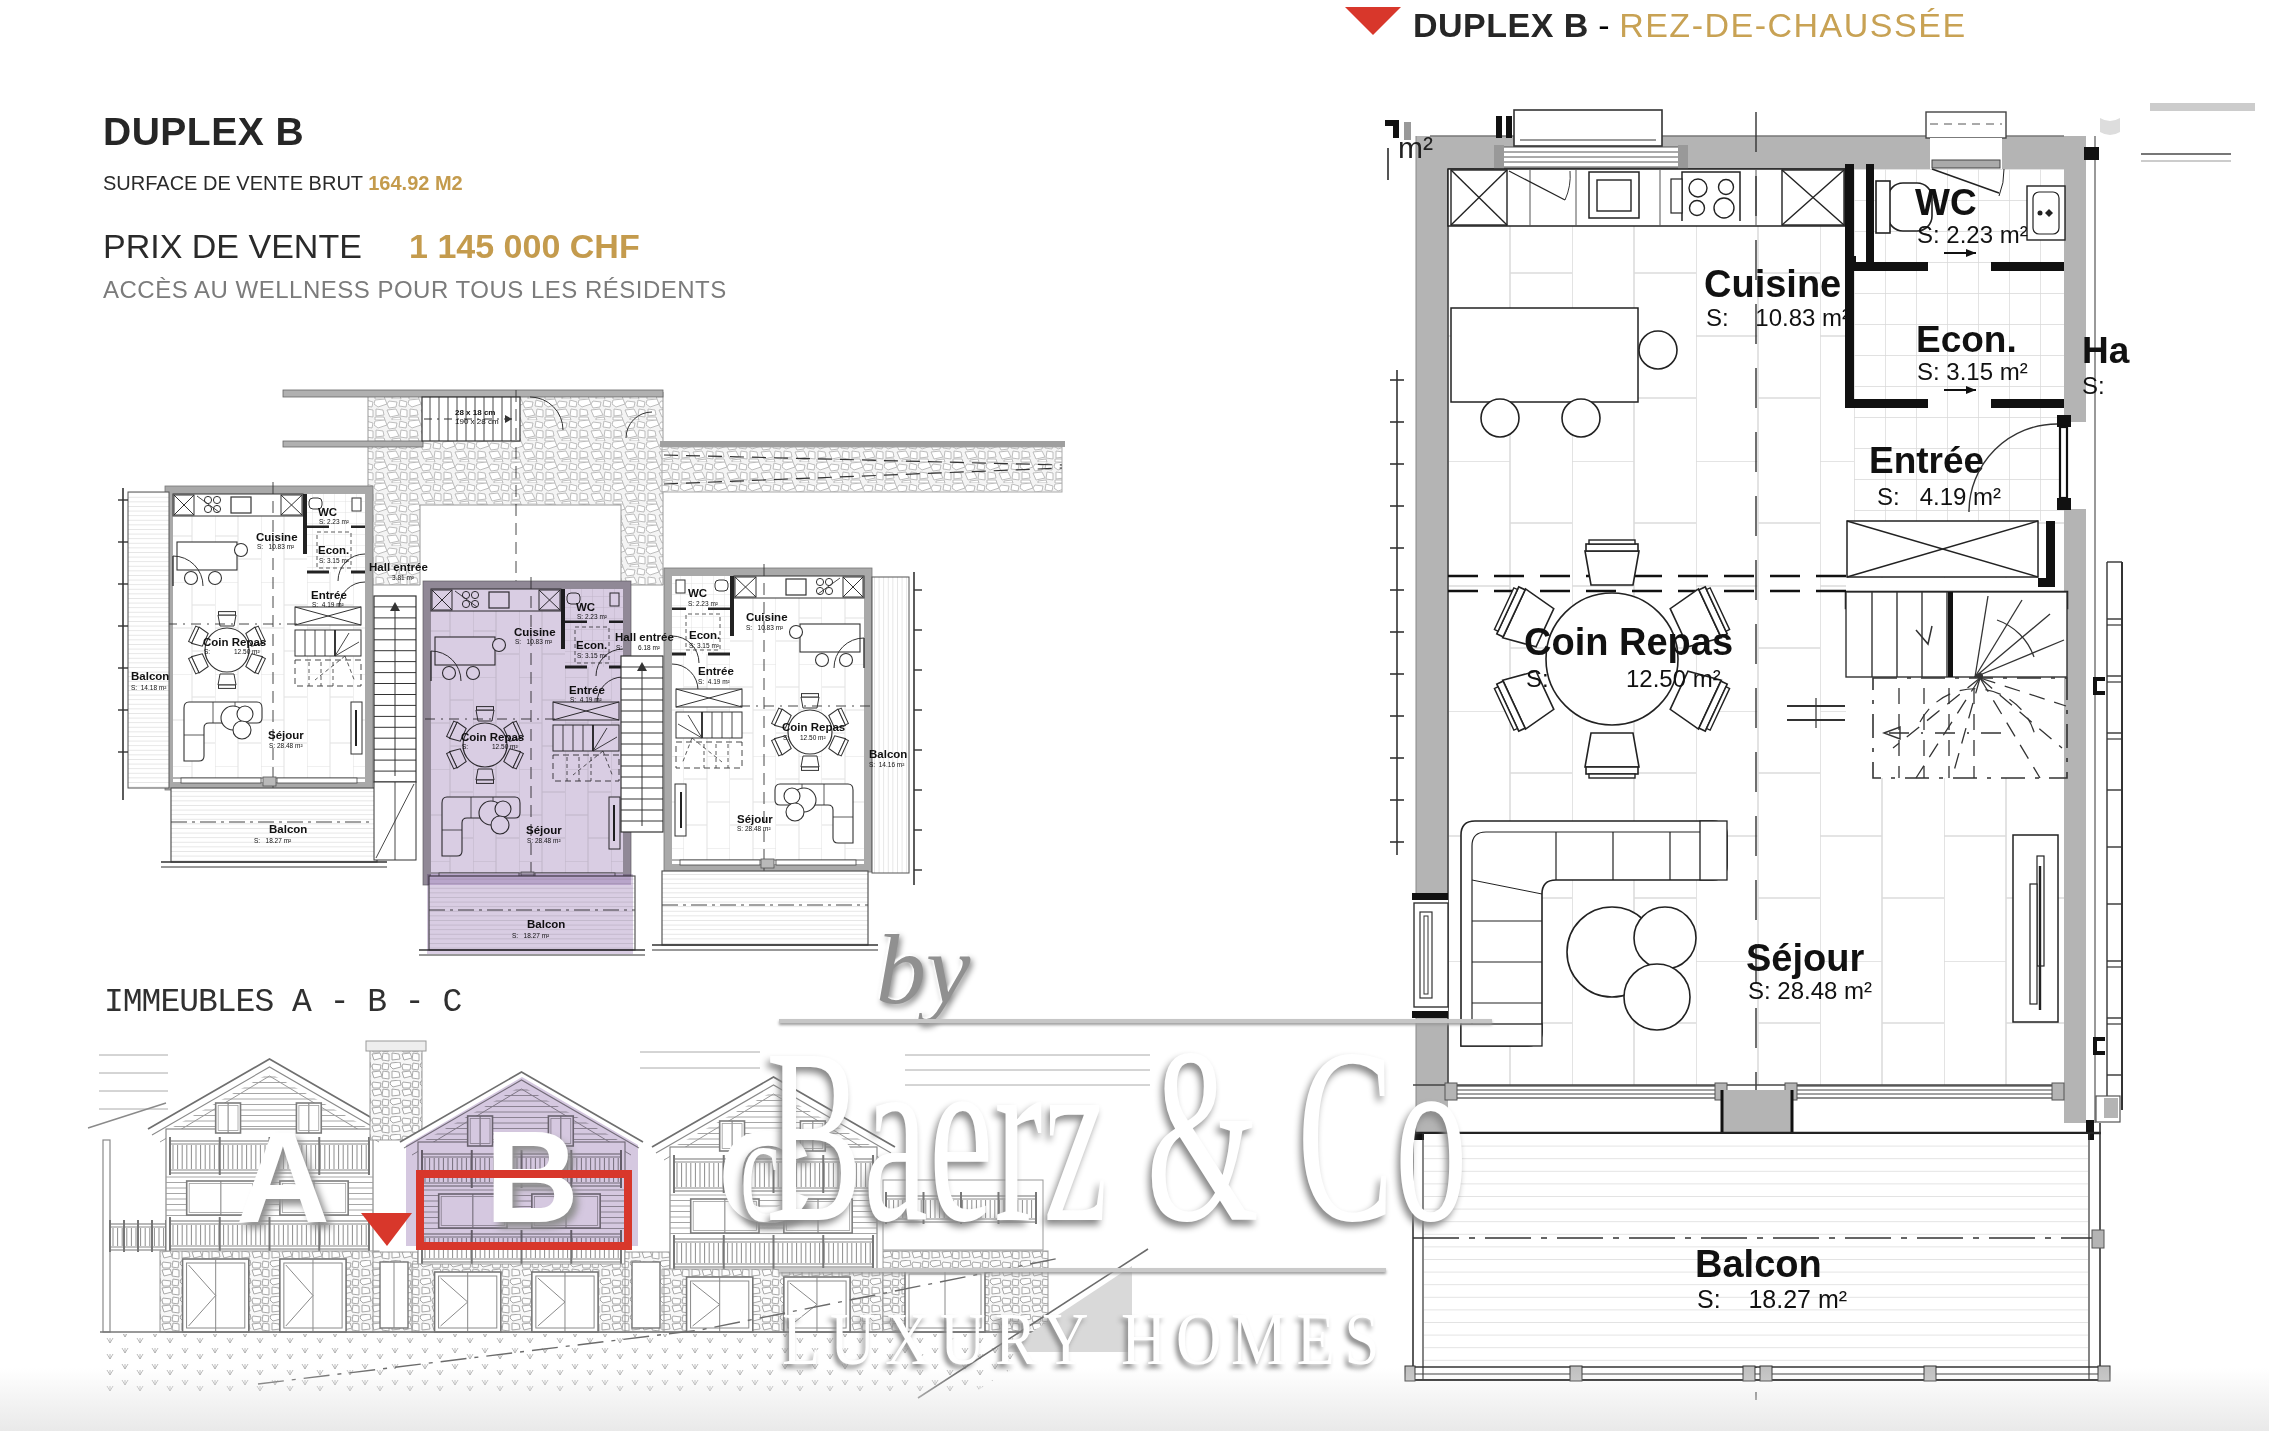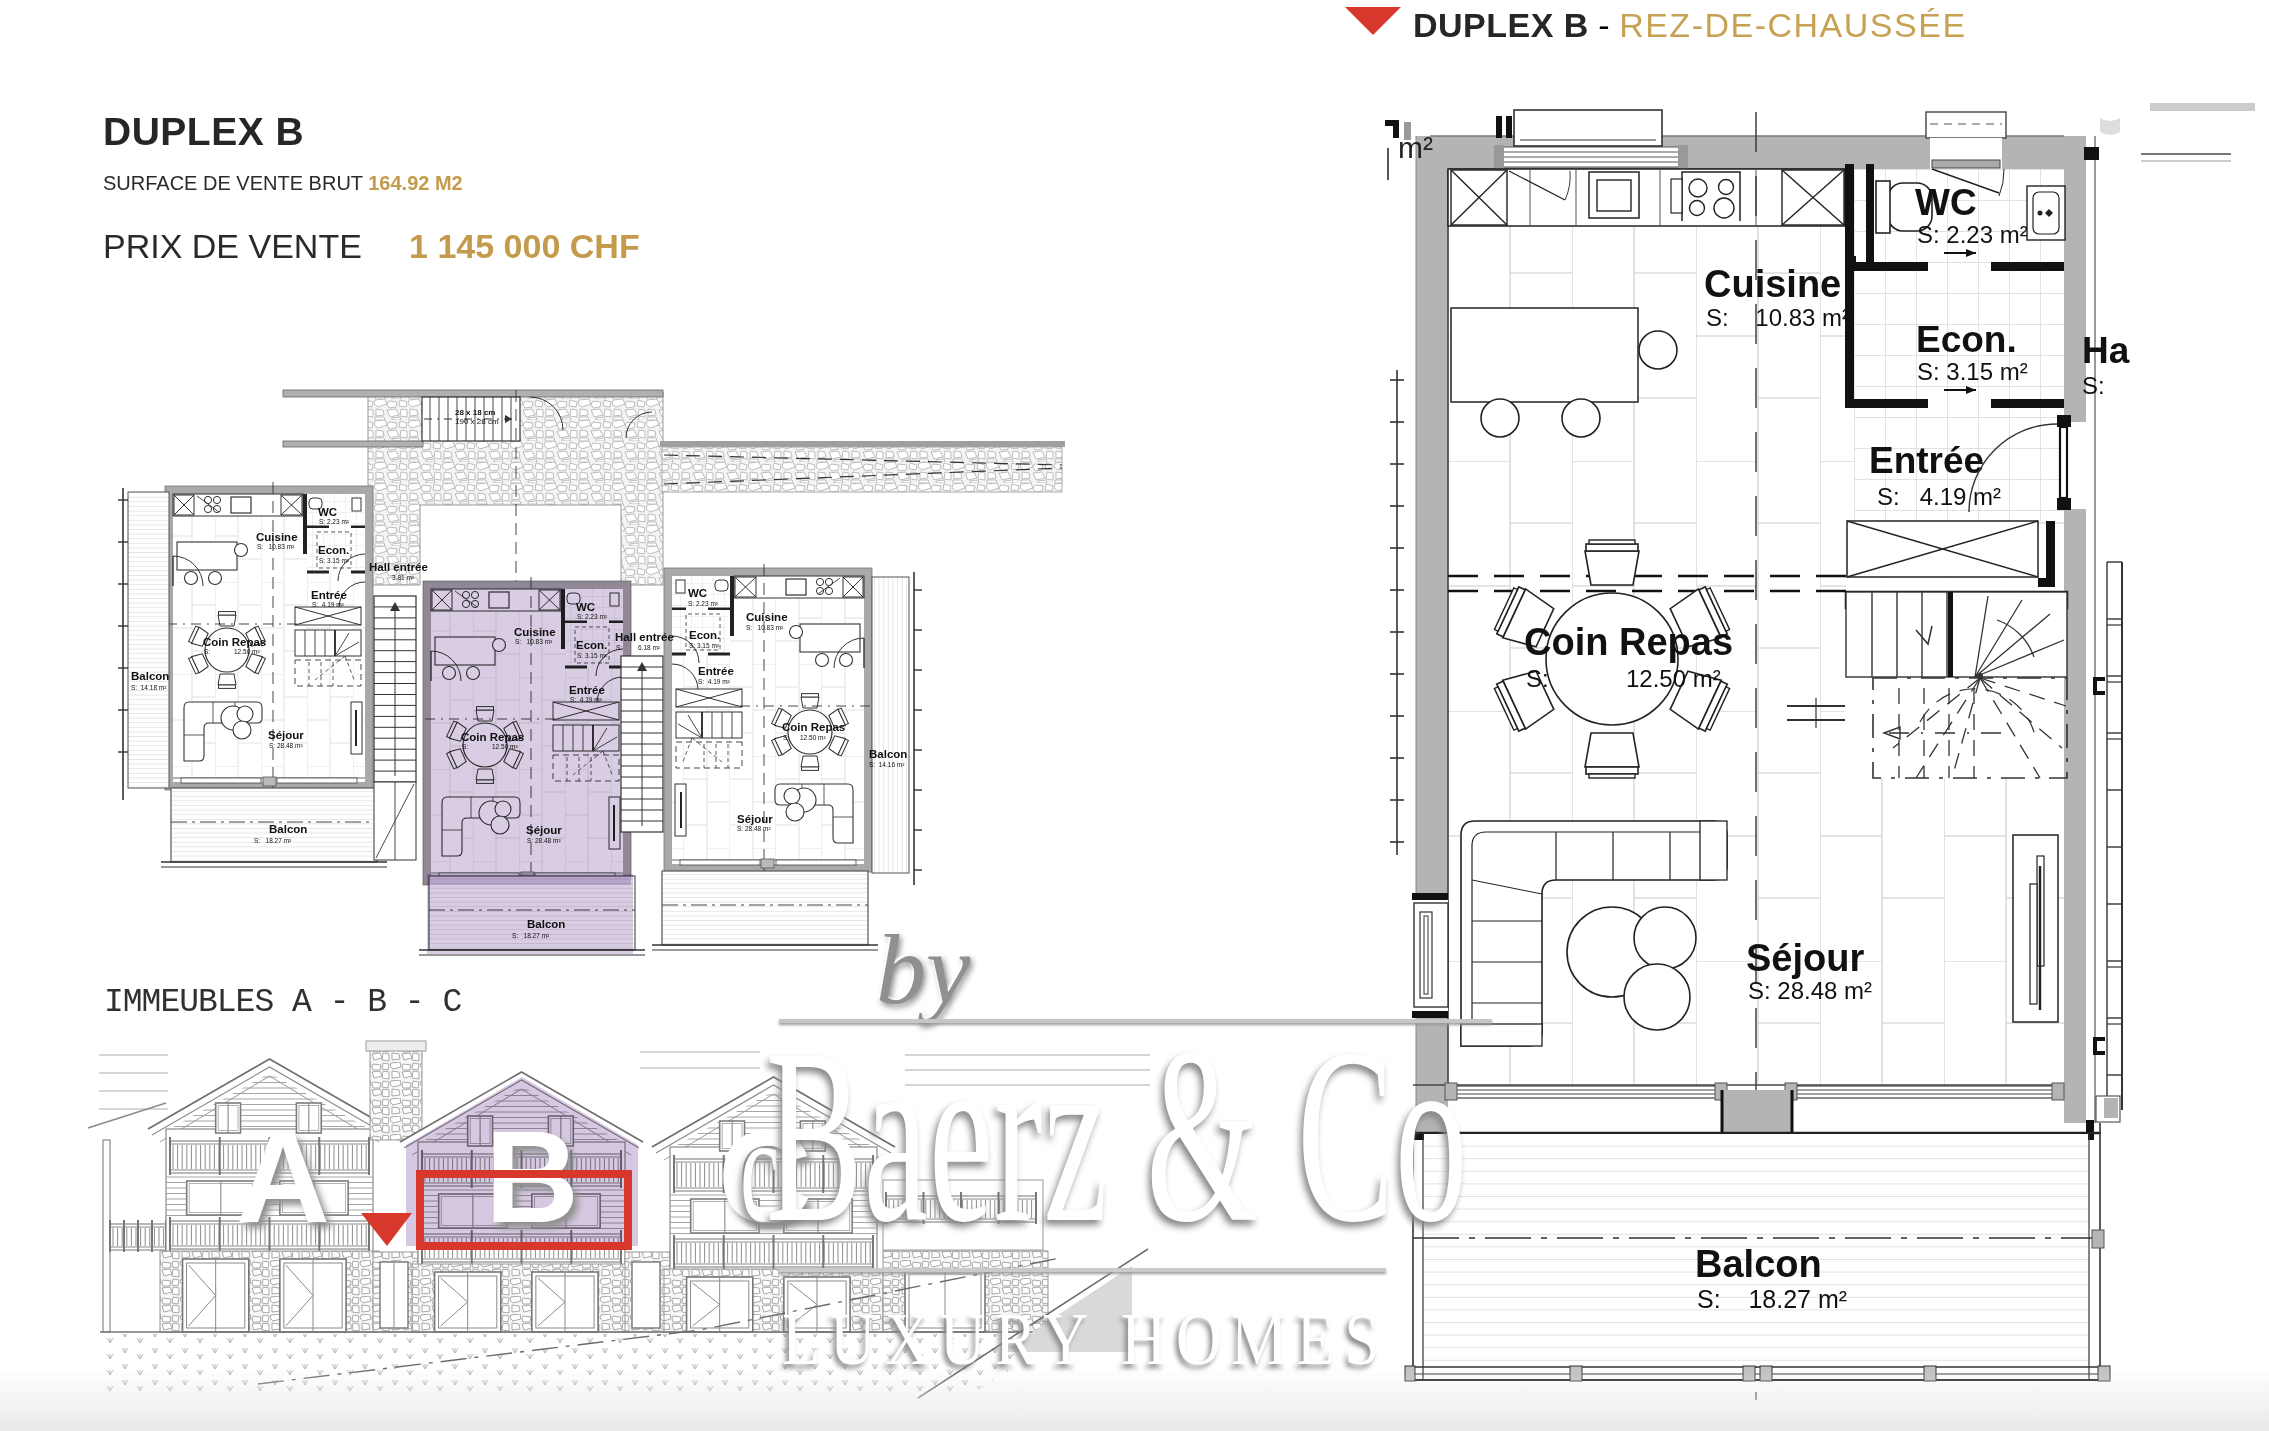--- a/index.html
+++ b/index.html
@@ -36,20 +36,21 @@
 </head>
 <body>
 <div id="page">
 
   <div class="abs" id="t1">DUPLEX B</div>
 
   <div class="abs" id="t2">SURFACE DE VENTE BRUT <span class="gold">164.92 M2</span></div>
 
   <div class="abs" id="t3">PRIX DE VENTE&nbsp;&nbsp;&nbsp;&nbsp;&nbsp;<span class="gold">1 145 000 CHF</span></div>
 
+  <div class="abs" id="t4">ACCÈS AU WELLNESS POUR TOUS LES RÉSIDENTS</div>
 
   <div class="abs" id="hdrR"><span class="tri"></span><b>DUPLEX B</b> - <span class="sub">REZ-DE-CHAUSSÉE</span></div>
 
   <div class="abs" id="immeubles">IMMEUBLES A - B - C</div>
 <svg id="siteplan" style="left:100px;top:385px" width="965" height="600" viewBox="100 385 965 600">
 <defs>
 <pattern id="mtile" width="46" height="92" patternUnits="userSpaceOnUse">
  <rect width="46" height="92" fill="#fff"></rect>
  <path d="M0,0 V92 M23,0 V92 M0,0 H23 M0,46 H23 M23,23 H46 M23,69 H46" stroke="#e2e2e2" stroke-width="1" fill="none"></path>
 </pattern>

